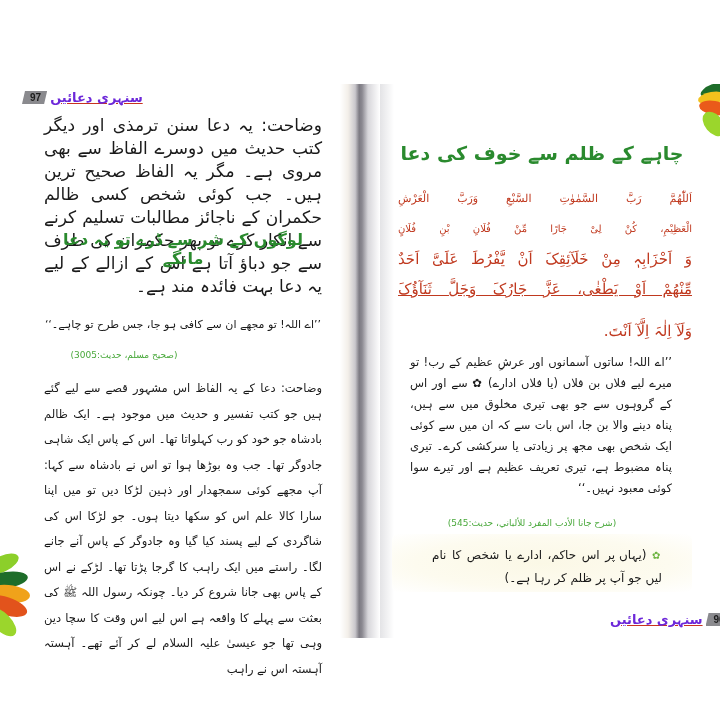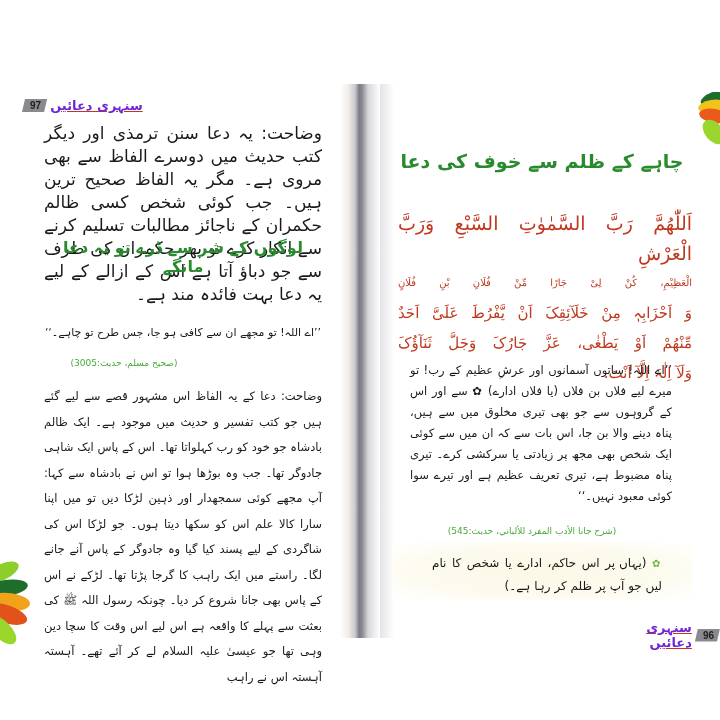--- a/index.html
+++ b/index.html
@@ -1,21 +1,21 @@
 <!DOCTYPE html>
 <html><head>
 <meta charset="utf-8">
 <style>
   html, body { margin:0; padding:0; }
   body {
     width:720px; height:720px; background:#ffffff; position:relative; overflow:hidden;
     font-family: "DejaVu Sans", sans-serif;
   }
   .spread { position:absolute; left:0; top:84px; width:720px; height:554px; }
-  .page { position:absolute; top:8px; height:554px; background:#ffffff; }
+  .page { position:absolute; top:0; height:554px; background:#ffffff;padding-left:28px; }
   .page-left { left:0; width:358px; }
   .page-right { left:372px; width:348px; }
   .spine {
     position:absolute; left:340px; top:0; width:40px; height:554px;
     background: linear-gradient(to right, #ffffff 0%, #f3efe9 20%, #c9c7cc 38%, #7d7b83 48%, #8a8890 55%, #d7d6da 70%, #ffffff 100%);
   }
   .spine-shadow-r {
     position:absolute; left:380px; top:0; width:14px; height:554px;
     background: linear-gradient(to right, rgba(200,200,205,0.5), rgba(255,255,255,0));
   }
@@ -74,25 +74,25 @@
     </svg>
   </div>
 
   <div class="spine"></div>
   <div class="spine-shadow-r"></div>
 
   <div class="page page-right" style="background:transparent;">
     <div class="heading-green" style="position:absolute; left:20px; top:58px; width:300px; font-size:19px;">چاہے کے ظلم سے خوف کی دعا</div>
 
     <div style="position:absolute; left:26px; top:100px; width:294px;">
-      <div class="arabic-red" style="font-size:19px; line-height:30px; text-align:justify; text-align-last:justify;margin-top:16px;">اَللّٰھُمَّ رَبَّ السَّمٰوٰتِ السَّبْعِ وَرَبَّ الْعَرْشِ</div>
+      <div class="arabic-red" style="font-size:11px; line-height:30px; text-align:justify; text-align-last:justify;">اَللّٰھُمَّ رَبَّ السَّمٰوٰتِ السَّبْعِ وَرَبَّ الْعَرْشِ</div>
       <div class="arabic-red" style="font-size:10px; line-height:30px; text-align:justify; text-align-last:justify;">الْعَظِیْمِ، کُنْ لِیْ جَارًا مِّنْ فُلَانِ بْنِ فُلَانٍ</div>
       <div class="arabic-red" style="font-size:15px; line-height:30px; text-align:justify; text-align-last:justify;">وَ اَحْزَابِہٖ مِنْ خَلَآئِقِکَ اَنْ یَّفْرُطَ عَلَیَّ اَحَدٌ</div>
-      <div class="arabic-red" style="font-size:15px; line-height:30px; text-align:justify; text-align-last:justify;">مِّنْھُمْ اَوْ یَطْغٰی، عَزَّ جَارُکَ وَجَلَّ ثَنَآؤُکَ</div>
-      <div class="arabic-red" style="font-size:15px; line-height:30px; text-align:right;">وَلَآ اِلٰہَ اِلَّآ اَنْتَ.</div>
+      <div class="arabic-red" style="font-size:15px; line-height:30px; text-align:justify; text-align-last:justify;text-decoration:underline;">مِّنْھُمْ اَوْ یَطْغٰی، عَزَّ جَارُکَ وَجَلَّ ثَنَآؤُکَ</div>
+      <div class="arabic-red" style="font-size:15px; line-height:30px; text-align:right;margin-top:12px;">وَلَآ اِلٰہَ اِلَّآ اَنْتَ.</div>
     </div>
 
     <p class="urdu" style="position:absolute; left:38px; top:268px; width:262px; margin:0; font-size:11.5px; line-height:21px;">’’اے اللہ! ساتوں آسمانوں اور عرشِ عظیم کے رب! تو میرے لیے فلاں بن فلاں (یا فلاں ادارے) ✿ سے اور اس کے گروہوں سے جو بھی تیری مخلوق میں سے ہیں، پناہ دینے والا بن جا، اس بات سے کہ ان میں سے کوئی ایک شخص بھی مجھ پر زیادتی یا سرکشی کرے۔ تیری پناہ مضبوط ہے، تیری تعریف عظیم ہے اور تیرے سوا کوئی معبود نہیں۔‘‘</p>
 
     <div class="ref-green" style="position:absolute; left:60px; top:434px; width:200px;">(شرح جانا الأدب المفرد للألباني، حدیث:545)</div>
 
     <div class="note-box" style="left:20px; top:450px; width:300px; height:58px;">
       <div class="urdu" style="position:absolute; left:40px; top:10px; width:230px; font-size:12px; line-height:22px;">
         <span class="bullet-flower">✿</span>
         <span>(یہاں پر اس حاکم، ادارے یا شخص کا نام لیں جو آپ پر ظلم کر رہا ہے۔)</span>

